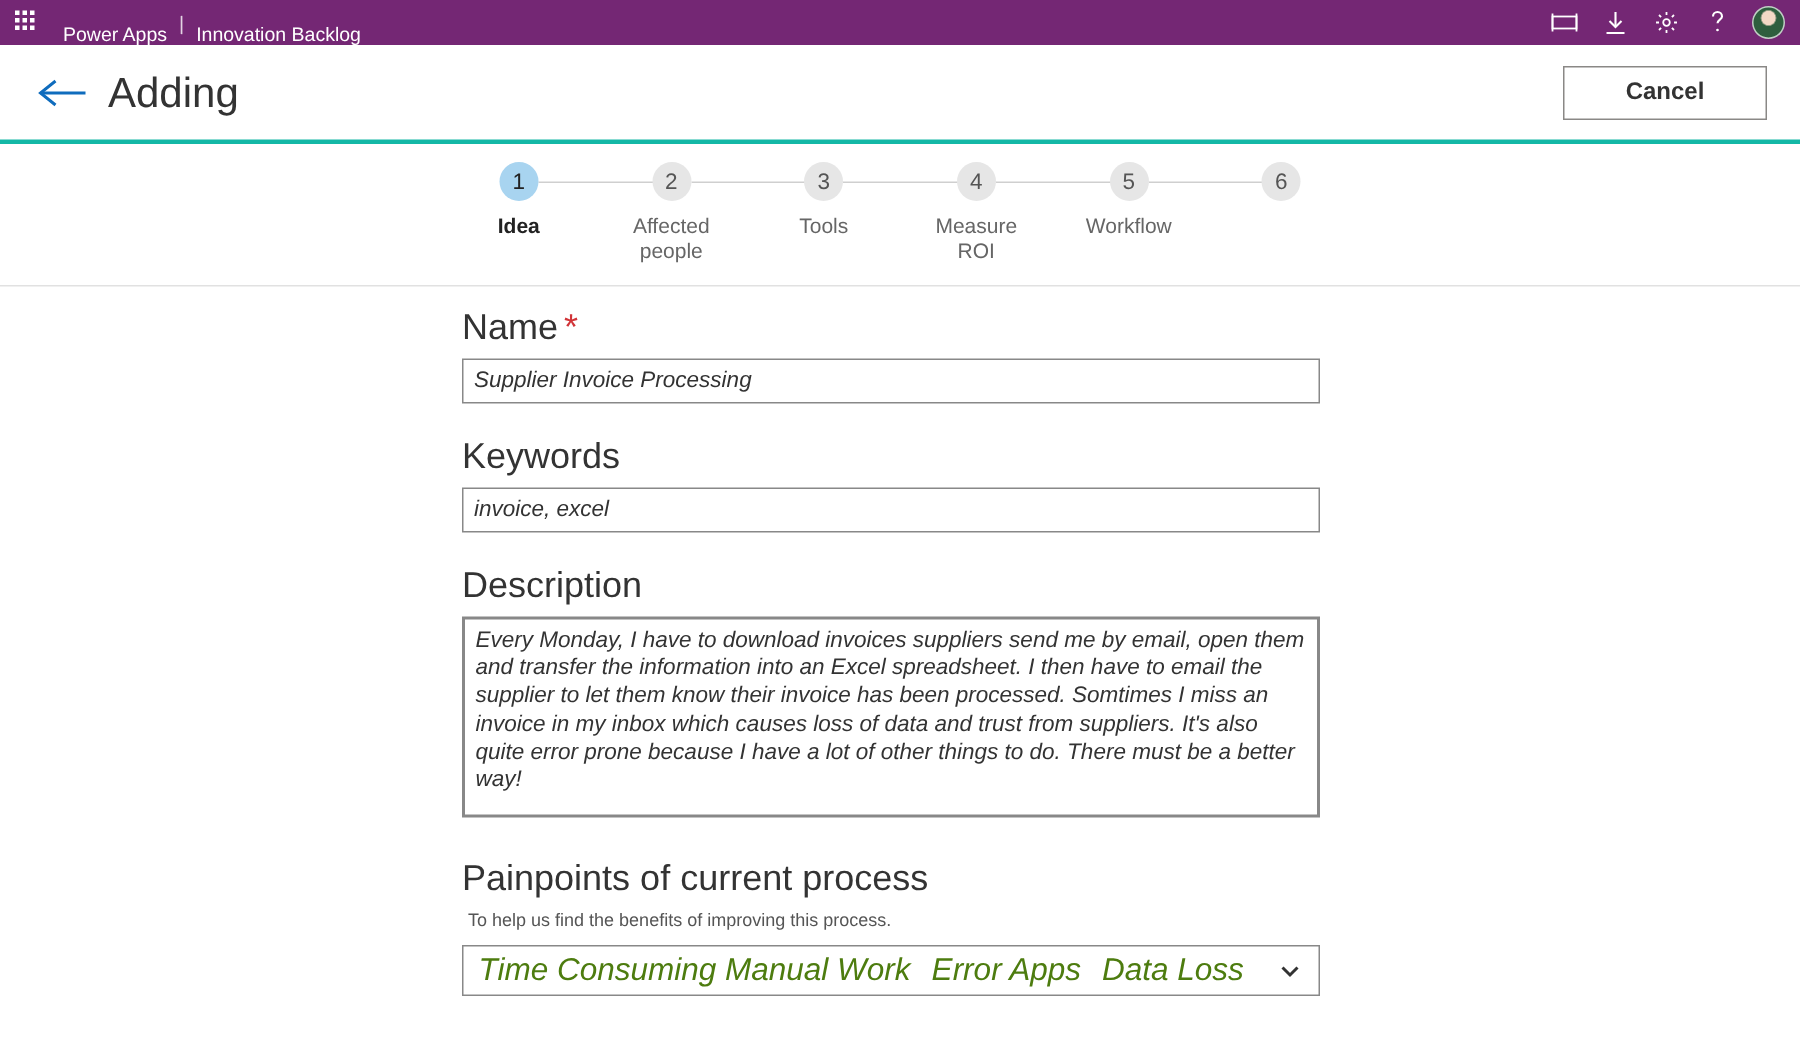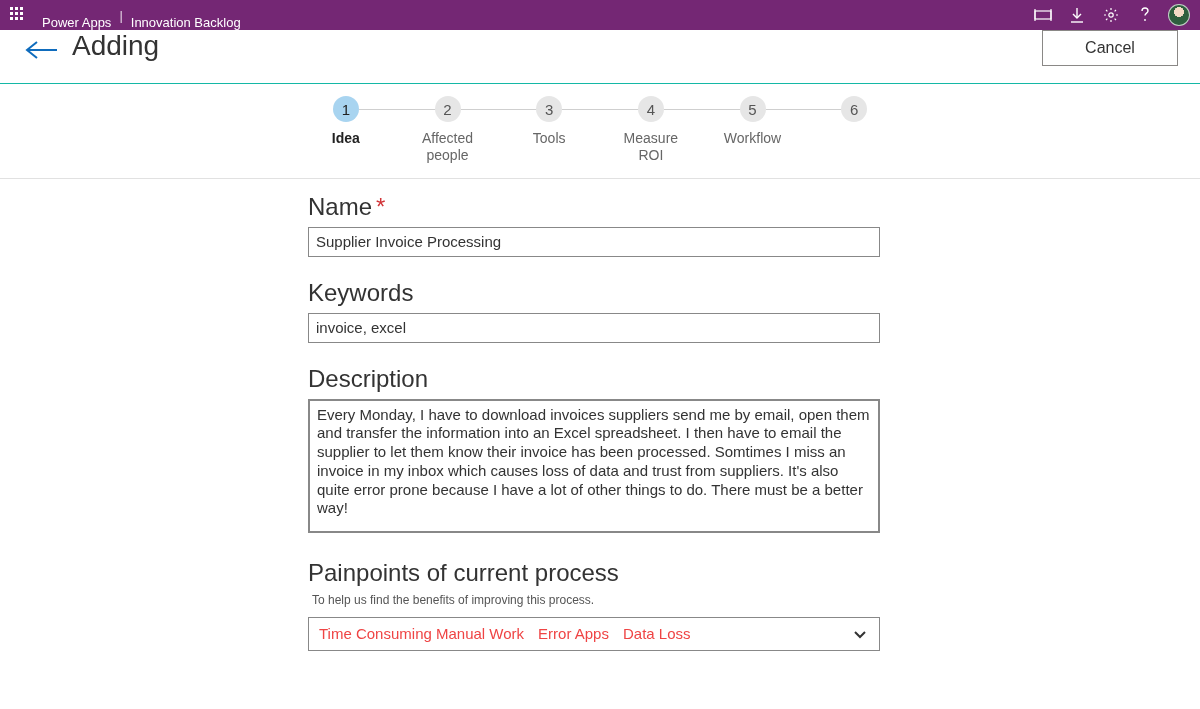--- a/index.html
+++ b/index.html
@@ -31,31 +31,32 @@
   .topbar-icon svg { stroke: #fff; fill: none; }
   .avatar {
     width: 22px; height: 22px; border-radius: 50%;
     background: radial-gradient(circle at 50% 35%, #f3d9c5 0 30%, #2e5e3e 31% 100%);
     border: 1px solid rgba(255,255,255,.7);
     margin-left: 6px;
   }
 
   
   .header {
-    height: 54px;
-    border-bottom: 1px solid #14b8a6;
-    display: flex;
+    height: 66px;
+    border-bottom: 3px solid #14b8a6;
+    display: flex;
+    align-items: center;
     padding: 0 22px;
   }
   .back-arrow { width: 40px; height: 40px; display:flex; align-items:center; justify-content:center; cursor:pointer; }
   .back-arrow svg { stroke: #0f6cbd; stroke-width: 2; fill: none; }
   .page-title { font-size: 28px; font-weight: 400; color: #333; margin-left: 10px; }
   .header-spacer { flex: 1; }
   .btn {
-    height: 36px; min-width: 136px; font-size: 16px; font-weight: 400;
+    height: 36px; min-width: 136px; font-size: 16px; font-weight: 700;
     display: flex; align-items: center; justify-content: center;
     cursor: pointer; border: 1px solid #8a8886;
     background: #fff; color: #333;
   }
   .btn + .btn { margin-left: 20px; }
   .btn.primary { background: #0f6cbd; color: #fff; border-color: #0f6cbd; }
 
   
   .stepper-wrap { padding-top: 12px; }
   .stepper {
@@ -106,37 +107,38 @@
   .req { color: #d13438; margin-left: 4px; }
   .field-help { font-size: 12px; color: #555; margin: 4px 0 10px 4px; }
   .text-input, .textarea, .dropdown {
     width: 100%;
     border: 1px solid #888;
     font-size: 15px;
     color: #333;
     padding: 5px 7px;
     font-family: inherit;
     background: #fff;
+    font-style: italic;
   }
   .text-input { height: 30px; }
   .textarea {
     height: 134px;
     resize: none;
     border: 2px solid #888;
     line-height: 1.25;
   }
   .dropdown {
     height: 34px;
     display: flex;
     align-items: center;
     justify-content: space-between;
     cursor: pointer;
     padding: 0 10px;
   }
-  .dropdown-values { display: flex; gap: 14px; font-size: 15px; color: #ef4444; }
+  .dropdown-values { display: flex; gap: 14px; font-size: 21px; color: #4d7c0f; }
   .chev { width: 18px; height: 18px; }
   .chev svg { stroke: #333; stroke-width: 2; fill: none; }
 </style>
 </head>
 <body>
 
 <div class="topbar">
   <div class="waffle">
     <span></span>
       <span></span>

